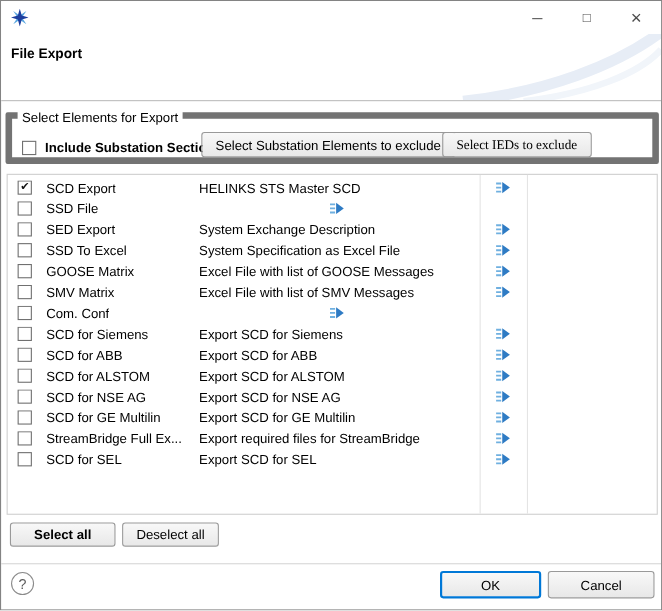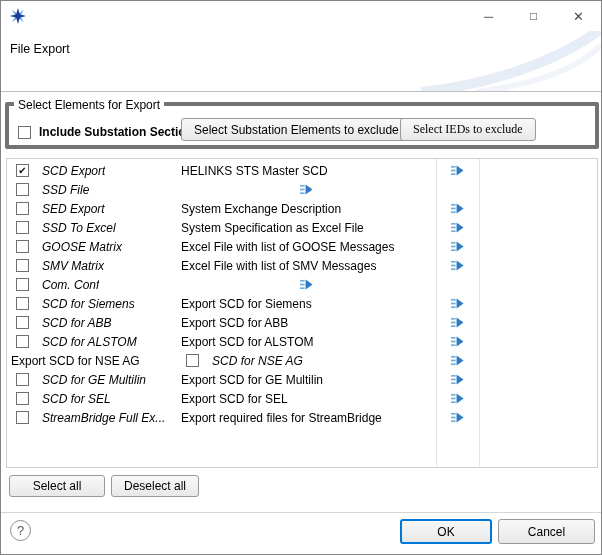--- a/index.html
+++ b/index.html
@@ -11,24 +11,24 @@
     overflow:hidden;
   }
   
   .titlebar { position:absolute; top:0; left:0; right:0; height:30px; display:flex; align-items:center; background:#fff; }
   .logo { margin-left:9px; width:16px; height:16px; flex:none; }
   .win-controls { margin-left:auto; display:flex; height:100%; }
   .win-btn { width:45px; height:100%; display:flex; align-items:center; justify-content:center; color:#4c4c4c; font-size:13px; cursor:default; }
   .win-btn.max { font-size:12px; }
   
   .banner { position:absolute; top:30px; left:0; right:0; height:61px; border-bottom:1px solid #bdbdbd; background:#fff; overflow:hidden; }
-  .banner-title { position:absolute; left:9px; top:11px; font-weight:normal; font-size:12.5px; }
+  .banner-title { position:absolute; left:9px; top:11px; font-weight:bold; font-size:12.5px; }
   .swoosh { position:absolute; right:0; top:0; }
   
-  .groupbox { position:absolute; left:4px; top:101px; width:594px; height:47px; border:4px solid #737373; border-radius:2px; }
+  .groupbox { position:absolute; left:4px; top:101px; width:594px; height:47px; border:6px solid #737373; border-radius:2px; }
   .group-label { position:absolute; left:5px; top:-8px; background:#fff; padding:0 4px; white-space:nowrap; }
   .include-row { position:absolute; left:9px; top:19px; display:flex; align-items:center; gap:8px;font-weight:bold; }
   .cb {
     display:inline-flex; width:13px; height:13px; border:1px solid #707070; background:#fff;
     align-items:center; justify-content:center; font-size:10px; line-height:1; color:#111; flex:none;
   }
   .btn {
     display:inline-flex; align-items:center; justify-content:center;
     background:linear-gradient(#f8f8f8,#e8e8e8); border:1px solid #999;
     border-radius:3px; font-size:12px; color:#000; padding:0 12px; height:23px;
@@ -37,27 +37,27 @@
   .btn-substation { position:absolute; left:172px; top:12px; }
   .btn-ieds { position:absolute; left:391px; top:12px;font-family:Liberation Serif, serif; }
   
   .table { position:absolute; left:5px; top:157px; width:592px; height:310px; border:1px solid #cfcfcf; background:#fff; }
   .colline { position:absolute; top:0; bottom:0; width:1px; background:#e4e4e4; }
   .colline.l1 { left:429px; }
   .colline.l2 { left:472px; }
   .rows { position:absolute; top:2px; left:0; right:0; }
   .trow { display:grid; grid-template-columns:170px 259px 43px 1fr; height:19px; align-items:center; }
   .c-name { display:flex; align-items:center; padding-left:9px; gap:13px; overflow:hidden; }
-  .rname { white-space:nowrap; overflow:hidden;font-style:italic; }
+  .rname { white-space:nowrap; overflow:hidden; }
   .c-desc { padding-left:4px; white-space:nowrap; overflow:hidden; }
   .c-icon { display:flex; align-items:center; justify-content:center; }
   .exicon line { stroke:#6fb0e0; stroke-width:1.8; }
   .exicon polygon { fill:#2e7bc4; }
   
-  .select-all  { position:absolute; left:8px;   top:474px; height:22px; min-width:96px; }
+  .select-all  { position:absolute; left:8px;   top:474px; height:22px; min-width:96px;font-weight:bold; }
   .deselect-all{ position:absolute; left:110px; top:474px; height:22px; min-width:74px; }
   .footer-sep { position:absolute; left:0; right:0; top:511px; height:1px; background:#d6d6d6; }
   .help-btn {
     position:absolute; left:9px; top:519px; width:21px; height:21px;
     border:1px solid #8b8b8b; border-radius:50%; background:#fff;
     display:flex; align-items:center; justify-content:center; color:#5a5a5a; font-size:13px; cursor:default;
   }
   .ok-btn { position:absolute; left:399px; top:518px; width:92px; height:25px; border:2px solid #0078d7; }
   .cancel-btn { position:absolute; left:497px; top:518px; width:97px; height:25px; }
 </style>
@@ -262,25 +262,25 @@
         <line x1="1" y1="3" x2="6" y2="3"></line>
         <line x1="1" y1="7" x2="6" y2="7"></line>
         <line x1="1" y1="11" x2="6" y2="11"></line>
         <polygon points="7,1.5 14.5,7 7,12.5"></polygon>
       </svg>
     </div>
     <div class="cell c-rest"></div>
   </div>
 
   <div class="trow">
+    <div class="cell c-name">
+      <span class="cb"></span>
+      <span class="rname">SCD for NSE AG</span>
+    </div>
     <div class="cell c-desc">Export SCD for NSE AG</div>
-    <div class="cell c-name">
-      <span class="cb"></span>
-      <span class="rname">SCD for NSE AG</span>
-    </div>
     <div class="cell c-icon">
       <svg class="exicon" viewBox="0 0 16 14" width="15" height="13">
         <line x1="1" y1="3" x2="6" y2="3"></line>
         <line x1="1" y1="7" x2="6" y2="7"></line>
         <line x1="1" y1="11" x2="6" y2="11"></line>
         <polygon points="7,1.5 14.5,7 7,12.5"></polygon>
       </svg>
     </div>
     <div class="cell c-rest"></div>
   </div>
@@ -298,40 +298,40 @@
         <line x1="1" y1="11" x2="6" y2="11"></line>
         <polygon points="7,1.5 14.5,7 7,12.5"></polygon>
       </svg>
     </div>
     <div class="cell c-rest"></div>
   </div>
 
   <div class="trow">
     <div class="cell c-name">
       <span class="cb"></span>
+      <span class="rname">StreamBridge Full Ex...</span>
+    </div>
+    <div class="cell c-desc">Export required files for StreamBridge</div>
+    <div class="cell c-icon">
+      <svg class="exicon" viewBox="0 0 16 14" width="15" height="13">
+        <line x1="1" y1="3" x2="6" y2="3"></line>
+        <line x1="1" y1="7" x2="6" y2="7"></line>
+        <line x1="1" y1="11" x2="6" y2="11"></line>
+        <polygon points="7,1.5 14.5,7 7,12.5"></polygon>
+      </svg>
+    </div>
+    <div class="cell c-rest"></div>
+  </div>
+
+  <div class="trow">
+    <div class="cell c-name">
+      <span class="cb"></span>
       <span class="rname">SCD for SEL</span>
     </div>
     <div class="cell c-desc">Export SCD for SEL</div>
-    <div class="cell c-icon">
-      <svg class="exicon" viewBox="0 0 16 14" width="15" height="13">
-        <line x1="1" y1="3" x2="6" y2="3"></line>
-        <line x1="1" y1="7" x2="6" y2="7"></line>
-        <line x1="1" y1="11" x2="6" y2="11"></line>
-        <polygon points="7,1.5 14.5,7 7,12.5"></polygon>
-      </svg>
-    </div>
-    <div class="cell c-rest"></div>
-  </div>
-
-  <div class="trow">
-    <div class="cell c-name">
-      <span class="cb"></span>
-      <span class="rname">StreamBridge Full Ex...</span>
-    </div>
-    <div class="cell c-desc">Export required files for StreamBridge</div>
     <div class="cell c-icon">
       <svg class="exicon" viewBox="0 0 16 14" width="15" height="13">
         <line x1="1" y1="3" x2="6" y2="3"></line>
         <line x1="1" y1="7" x2="6" y2="7"></line>
         <line x1="1" y1="11" x2="6" y2="11"></line>
         <polygon points="7,1.5 14.5,7 7,12.5"></polygon>
       </svg>
     </div>
     <div class="cell c-rest"></div>
   </div>

